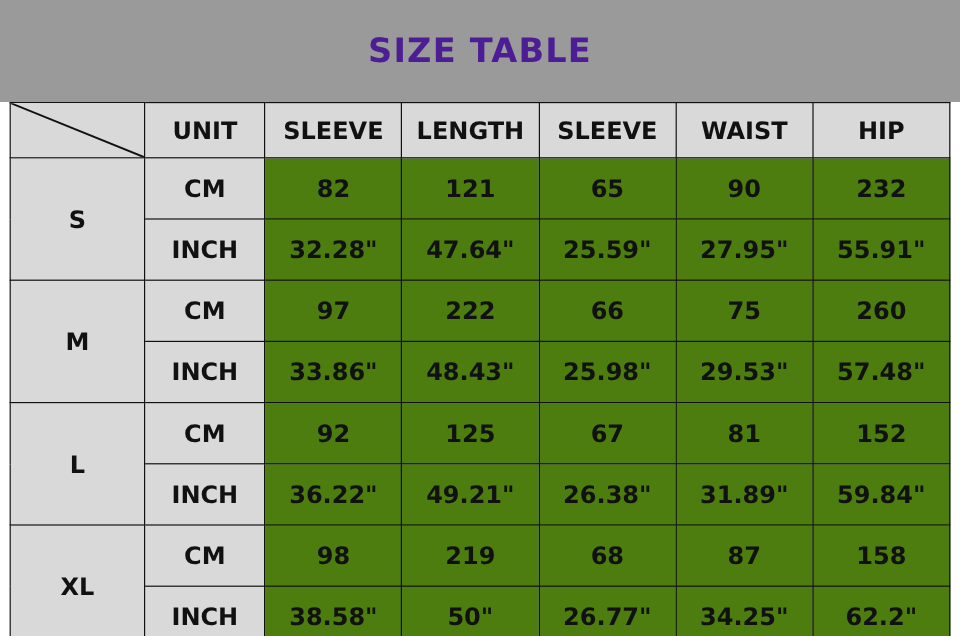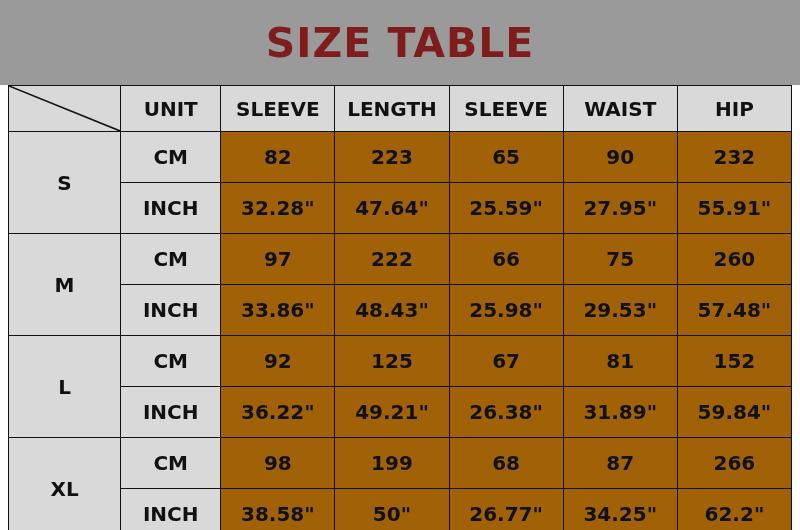--- a/index.html
+++ b/index.html
@@ -26,23 +26,23 @@
     left: 0;
     top: 0;
     width: 800px;
     height: 85px;
     background: #9a9a9a;
     display: flex;
     align-items: center;
     justify-content: center;
   }
   .title-band .title-text {
-    font-size: 41px;
+    font-size: 28px;
     font-weight: bold;
-    color: #7f1d1d;
+    color: #4c1d95;
     letter-spacing: 1px;
     font-family: "DejaVu Sans", sans-serif;
   }
 
   
   table.size-table {
     position: absolute;
     left: 8px;
     top: 85px;
     border-collapse: collapse;
@@ -83,21 +83,21 @@
     background: #d9d9d9;
     font-size: 22px;
   }
   
   td.unit {
     background: #d9d9d9;
     font-size: 20px;
   }
   
   td.val {
-    background: #a16207;
+    background: #4d7c0f;
     font-size: 21px;
   }
   tr.data-row td {
     height: 50px;
     text-align: center;
   }
   
   col.c-corner { width: 112px; }
   col.c-unit   { width: 100px; }
   col.c-data   { width: 114px; }
@@ -133,21 +133,21 @@
         <td>LENGTH</td>
         <td>SLEEVE</td>
         <td>WAIST</td>
         <td>HIP</td>
       </tr>
 
       <tr class="data-row">
         <td class="size-label" rowspan="2">S</td>
         <td class="unit">CM</td>
         <td class="val">82</td>
-        <td class="val">223</td>
+        <td class="val">121</td>
         <td class="val">65</td>
         <td class="val">90</td>
         <td class="val">232</td>
       </tr>
       <tr class="data-row">
         <td class="unit">INCH</td>
         <td class="val">32.28"</td>
         <td class="val">47.64"</td>
         <td class="val">25.59"</td>
         <td class="val">27.95"</td>
@@ -187,24 +187,24 @@
         <td class="val">49.21"</td>
         <td class="val">26.38"</td>
         <td class="val">31.89"</td>
         <td class="val">59.84"</td>
       </tr>
 
       <tr class="data-row">
         <td class="size-label" rowspan="2">XL</td>
         <td class="unit">CM</td>
         <td class="val">98</td>
-        <td class="val">199</td>
+        <td class="val">219</td>
         <td class="val">68</td>
         <td class="val">87</td>
-        <td class="val">266</td>
+        <td class="val">158</td>
       </tr>
       <tr class="data-row">
         <td class="unit">INCH</td>
         <td class="val">38.58"</td>
         <td class="val">50"</td>
         <td class="val">26.77"</td>
         <td class="val">34.25"</td>
         <td class="val">62.2"</td>
       </tr>
     </tbody>

